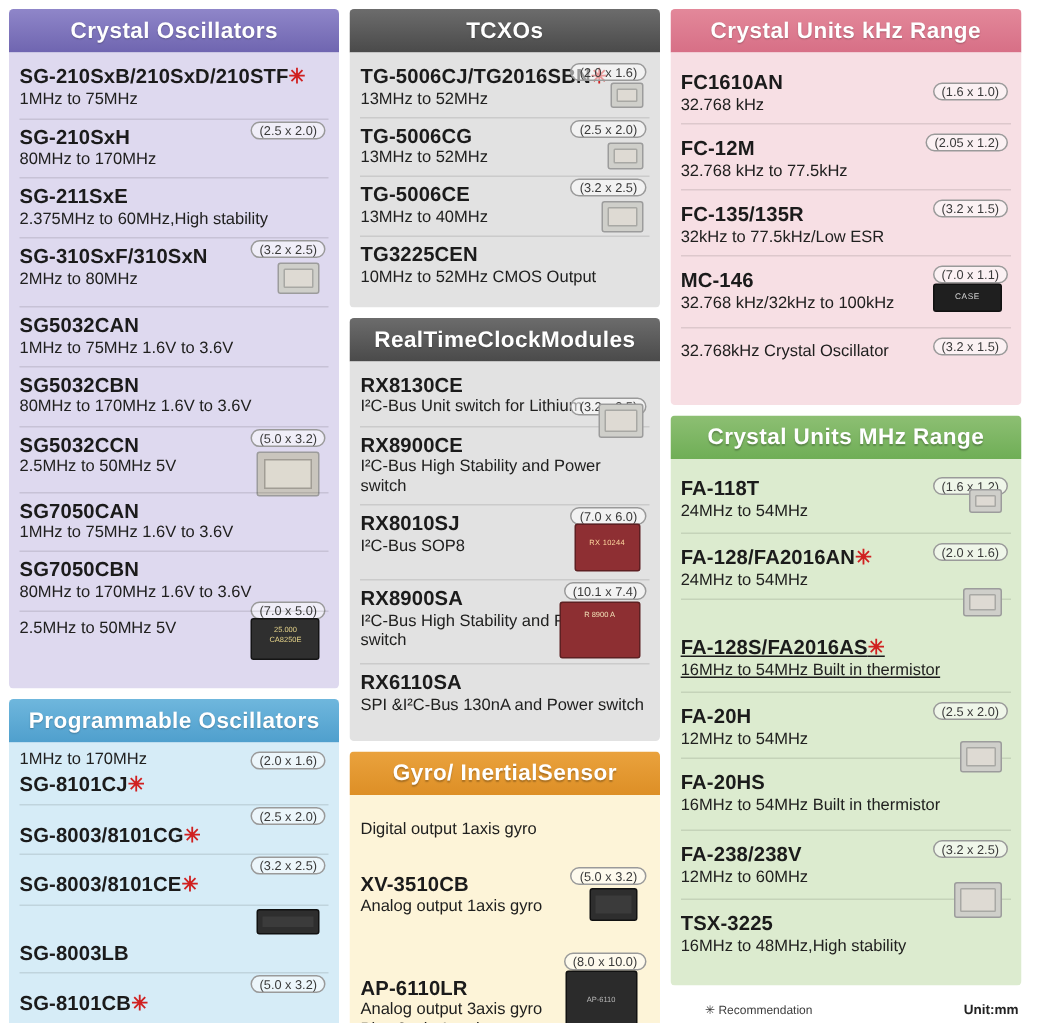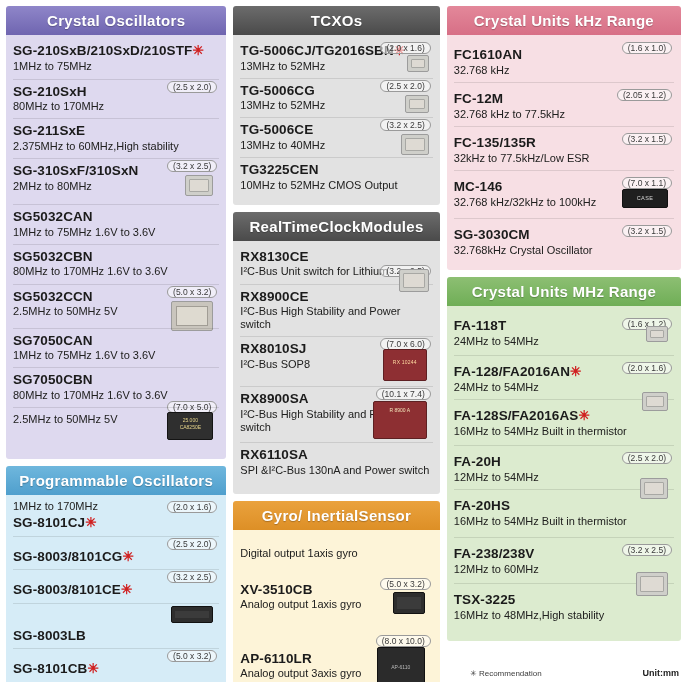--- a/index.html
+++ b/index.html
@@ -303,21 +303,21 @@
       </div>
     </div>
 
     <div class="col right">
 
       <div class="panel">
         <div class="panel-head h-khz">Crystal Units kHz Range</div>
         <div class="panel-body b-khz">
 
           <div class="item" style="border-top:none;padding-top:6px;min-height:30px;">
-            <div class="size" style="top:1px;">(1.6 x 1.0)</div>
+            <div class="size" style="top:14px;">(1.6 x 1.0)</div>
             <div class="pn">FC1610AN</div>
             <div class="desc">32.768 kHz</div>
           </div>
 
           <div class="item" style="min-height:30px;padding-top:8px;">
             <div class="size" style="top:6px;">(2.05 x 1.2)</div>
             <div class="pn">FC-12M</div>
             <div class="desc">32.768 kHz to 77.5kHz</div>
           </div>
 
@@ -331,21 +331,20 @@
             <div class="size" style="top:6px;">(7.0 x 1.1)</div>
             <div class="pn">MC-146</div>
             <div class="desc">32.768 kHz/32kHz to 100kHz</div>
             <span class="pkg pkg-can" style="top:18px;right:6px;">
               <span class="lbl">CASE</span>
             </span>
           </div>
 
           <div class="item" style="min-height:30px;padding-top:8px;">
             <div class="size" style="top:6px;">(3.2 x 1.5)</div>
-            <div class="pn">SG-3030CM</div>
             <div class="desc">32.768kHz   Crystal Oscillator</div>
           </div>
 
         </div>
       </div>
 
       <div class="panel">
         <div class="panel-head h-mhz">Crystal Units MHz Range</div>
         <div class="panel-body b-mhz" style="min-height:310px;">
 
@@ -355,21 +354,21 @@
             <div class="desc">24MHz to 54MHz</div>
             <span class="pkg pkg-smd" style="top:14px;right:6px;width:20px;height:14px;"></span>
           </div>
 
           <div class="item" style="min-height:30px;padding-top:8px;">
             <div class="size" style="top:6px;">(2.0 x 1.6)</div>
             <div class="pn"><span>FA-128/FA2016AN</span><span class="star">✳</span></div>
             <div class="desc">24MHz to 54MHz</div>
           </div>
 
-          <div class="item" style="min-height:32px;padding-top:8px;">
+          <div class="item" style="min-height:32px;padding-top:24px;text-decoration:underline;">
             <div class="pn"><span>FA-128S/FA2016AS</span><span class="star">✳</span></div>
             <div class="desc">16MHz to 54MHz Built in thermistor</div>
             <span class="pkg pkg-smd" style="top:-8px;right:6px;width:24px;height:17px;"></span>
           </div>
 
           <div class="item" style="min-height:30px;padding-top:8px;">
             <div class="size" style="top:6px;">(2.5 x 2.0)</div>
             <div class="pn">FA-20H</div>
             <div class="desc">12MHz to 54MHz</div>
           </div>

